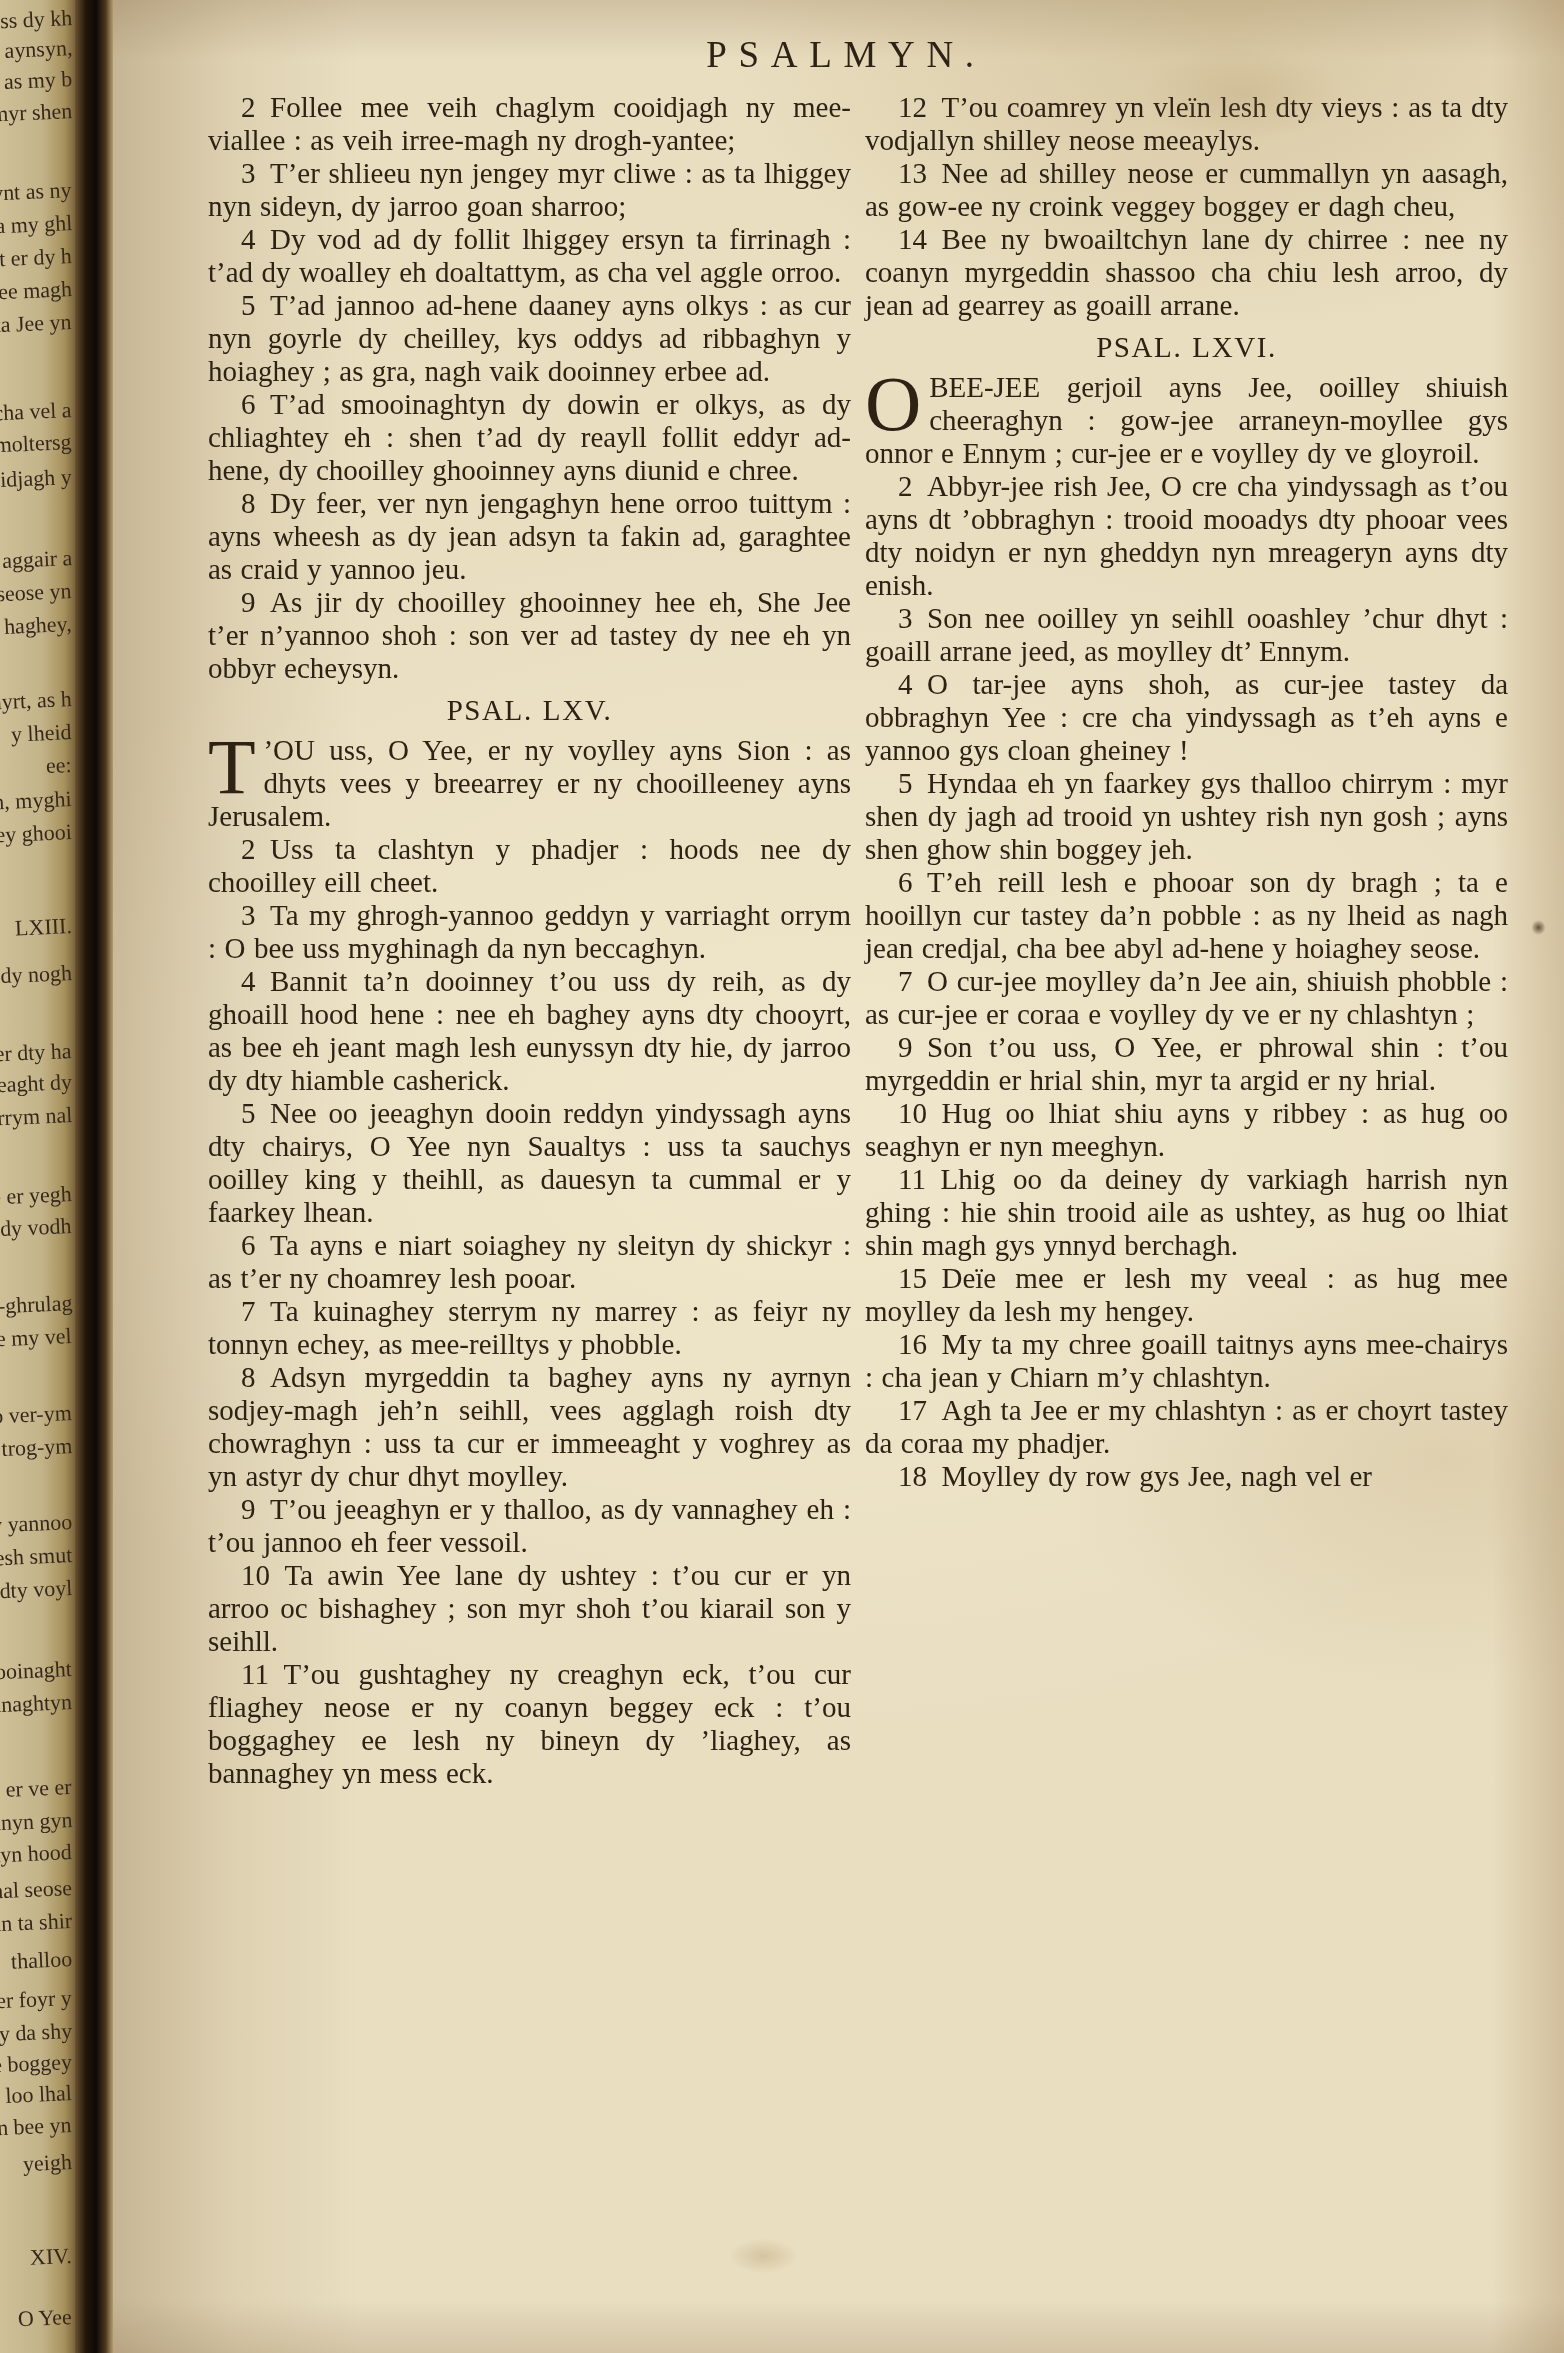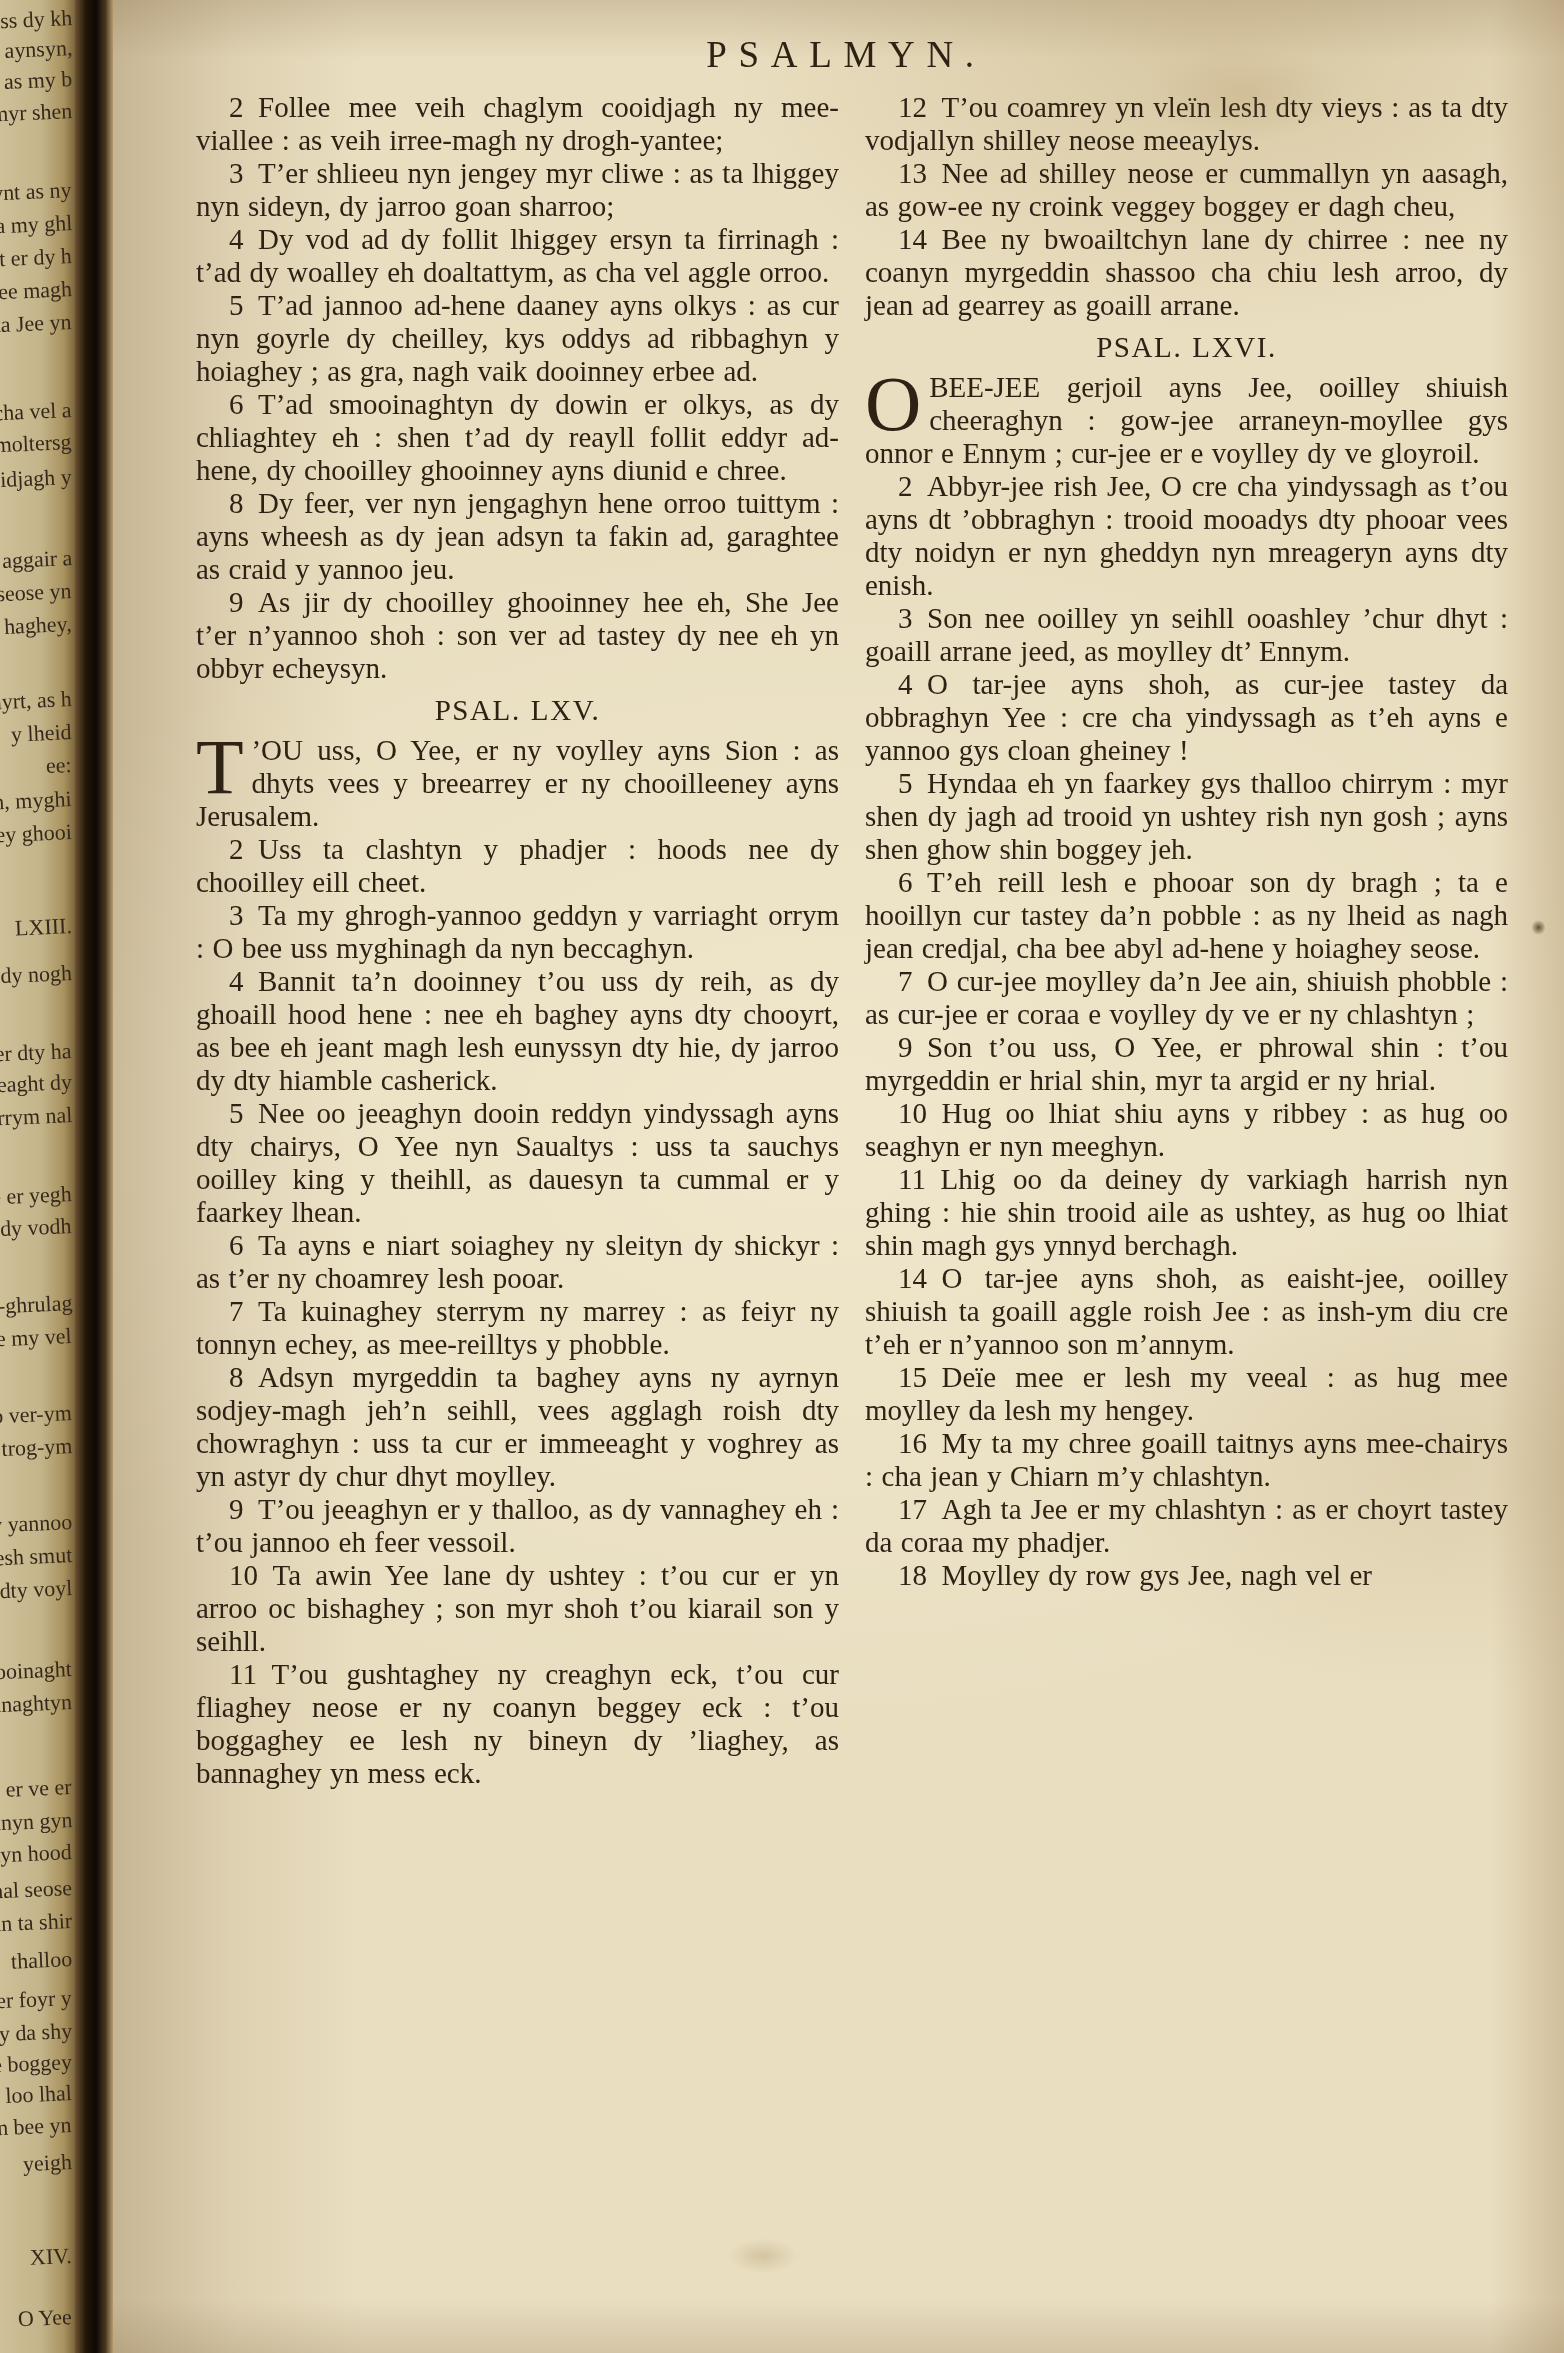--- a/index.html
+++ b/index.html
@@ -55,21 +55,21 @@
   }
 
   .col {
     position: absolute; top: 91px;
     width: 643px;
     text-align: justify;
     font-size: 29px;
     line-height: 33px;
     word-spacing: 1.2px;
   }
-  .col-left  { left: 196px; }
+  .col-left  { left: 208px; }
   .col-right { left: 865px; }
 
   .verse { margin: 0; text-indent: 33px; }
   .vnum  { }
 
   .psalm-heading {
     text-align: center; text-indent: 0;
     margin: 9.4px 0 6.3px 0;
     letter-spacing: 1.6px;
   }
@@ -182,21 +182,20 @@
       <p class="verse dropverse"><span class="dropcap">O</span><span>BEE-JEE</span> gerjoil ayns Jee, ooilley shiuish cheeraghyn : gow-jee arraneyn-moyllee gys onnor e Ennym ; cur-jee er e voylley dy ve gloyroil.</p>
       <p class="verse"><span class="vnum">2 </span>Abbyr-jee rish Jee, O cre cha yindyssagh as t’ou ayns dt ’obbraghyn : trooid mooadys dty phooar vees dty noidyn er nyn gheddyn nyn mreageryn ayns dty enish.</p>
       <p class="verse"><span class="vnum">3 </span>Son nee ooilley yn seihll ooashley ’chur dhyt : goaill arrane jeed, as moylley dt’ Ennym.</p>
       <p class="verse"><span class="vnum">4 </span>O tar-jee ayns shoh, as cur-jee tastey da obbraghyn Yee : cre cha yindyssagh as t’eh ayns e yannoo gys cloan gheiney !</p>
       <p class="verse"><span class="vnum">5 </span>Hyndaa eh yn faarkey gys thalloo chirrym : myr shen dy jagh ad trooid yn ushtey rish nyn gosh ; ayns shen ghow shin boggey jeh.</p>
       <p class="verse"><span class="vnum">6 </span>T’eh reill lesh e phooar son dy bragh ; ta e hooillyn cur tastey da’n pobble : as ny lheid as nagh jean credjal, cha bee abyl ad-hene y hoiaghey seose.</p>
       <p class="verse"><span class="vnum">7 </span>O cur-jee moylley da’n Jee ain, shiuish phobble : as cur-jee er coraa e voylley dy ve er ny chlashtyn ;</p>
       <p class="verse"><span class="vnum">9 </span>Son t’ou uss, O Yee, er phrowal shin : t’ou myrgeddin er hrial shin, myr ta argid er ny hrial.</p>
       <p class="verse"><span class="vnum">10 </span>Hug oo lhiat shiu ayns y ribbey : as hug oo seaghyn er nyn meeghyn.</p>
       <p class="verse"><span class="vnum">11 </span>Lhig oo da deiney dy varkiagh harrish nyn ghing : hie shin trooid aile as ushtey, as hug oo lhiat shin magh gys ynnyd berchagh.</p>
-      <p class="verse"><span class="vnum">14 </span>O tar-jee ayns shoh, as eaisht-jee, ooilley shiuish ta goaill aggle roish Jee : as insh-ym diu cre t’eh er n’yannoo son m’annym.</p>
       <p class="verse"><span class="vnum">15 </span>Deïe mee er lesh my veeal : as hug mee moylley da lesh my hengey.</p>
       <p class="verse"><span class="vnum">16 </span>My ta my chree goaill taitnys ayns mee-chairys : cha jean y Chiarn m’y chlashtyn.</p>
       <p class="verse"><span class="vnum">17 </span>Agh ta Jee er my chlashtyn : as er choyrt tastey da coraa my phadjer.</p>
       <p class="verse"><span class="vnum">18 </span>Moylley dy row gys Jee, nagh vel er</p>
     </div>
 
   <div class="stain stain-a"></div>
   <div class="stain stain-b"></div>
   <div class="stain stain-c"></div>
 

